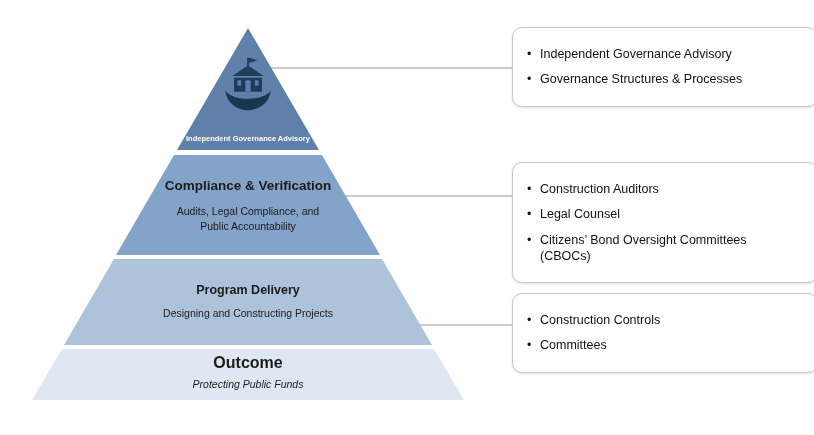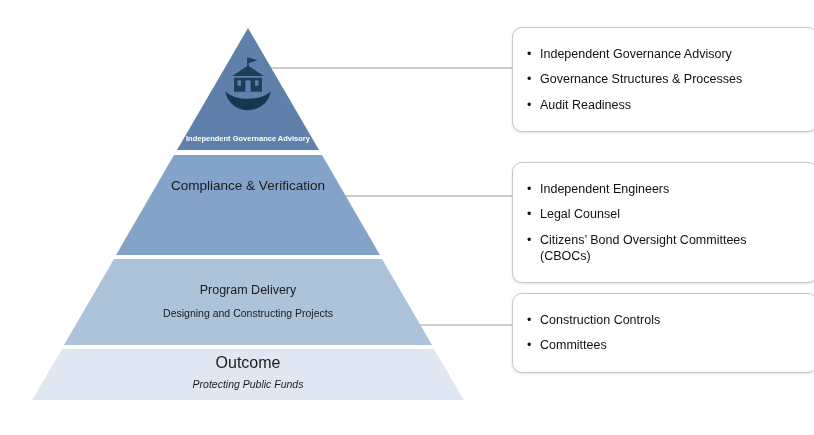--- a/index.html
+++ b/index.html
@@ -4,21 +4,21 @@
 <style>
   html,body { margin:0; padding:0; background:#ffffff; }
   #canvas {
     position:relative; width:814px; height:435px; background:#ffffff;
     font-family:"Liberation Sans", sans-serif; overflow:hidden;
   }
   #pyr-svg { position:absolute; left:0; top:0; }
 
   .pyr-text { position:absolute; left:0; width:496px; text-align:center; color:#1b1b1b; }
   .tier-caption { top:134px; left:168px; width:160px; font-size:7.5px; font-weight:bold; color:#ffffff; }
-  .tier-title  { font-weight:normal; }
+  .tier-title  { font-weight:bold; }
   .t2-title    { top:178px; font-size:13.5px; }
   .t2-sub      { top:204px; font-size:10.5px; line-height:1.45; white-space:pre-line; }
   .t3-title    { top:283px; font-size:12.5px; }
   .t3-sub      { top:307px; font-size:10.5px; }
   .t4-title    { top:354px; font-size:16px; }
   .t4-sub      { top:378px; font-size:10.5px;font-style:italic; }
 
   .icon-wrap { position:absolute; left:220px; top:52px; width:56px; height:62px; }
 
   .callout {
@@ -67,38 +67,39 @@
         <rect x="29" y="32" width="6" height="13"></rect>
         <rect x="40" y="32" width="4" height="6"></rect>
       </g>
       <path d="M6,44 C16,56 48,56 58,44 C56,58 44,66 32,66 C20,66 8,58 6,44 Z" fill="#16384f"></path>
     </svg>
   </div>
 
   <div class="pyr-text tier-caption">Independent Governance Advisory</div>
 
   <div class="pyr-text tier-title t2-title">Compliance &amp; Verification</div>
+  <div class="pyr-text t2-sub">Audits, Legal Compliance, and
+Public Accountability</div>
 
   <div class="pyr-text t3-sub">Designing and Constructing Projects</div>
   <div class="pyr-text tier-title t3-title">Program Delivery</div>
 
   <div class="pyr-text tier-title t4-title">Outcome</div>
   <div class="pyr-text t4-sub">Protecting Public Funds</div>
 
   <div class="callout box1">
     <ul>
       <li>Independent Governance Advisory</li>
       <li>Governance Structures &amp; Processes</li>
-      <li>Audit Readiness</li>
     </ul>
   </div>
 
   <div class="callout box2">
     <ul>
-      <li>Independent Engineers</li>
+      <li>Construction Auditors</li>
       <li>Legal Counsel</li>
       <li>Citizens’ Bond Oversight Committees
 (CBOCs)</li>
     </ul>
   </div>
 
   <div class="callout box3">
     <ul>
       <li>Construction Controls</li>
       <li>Committees</li>

